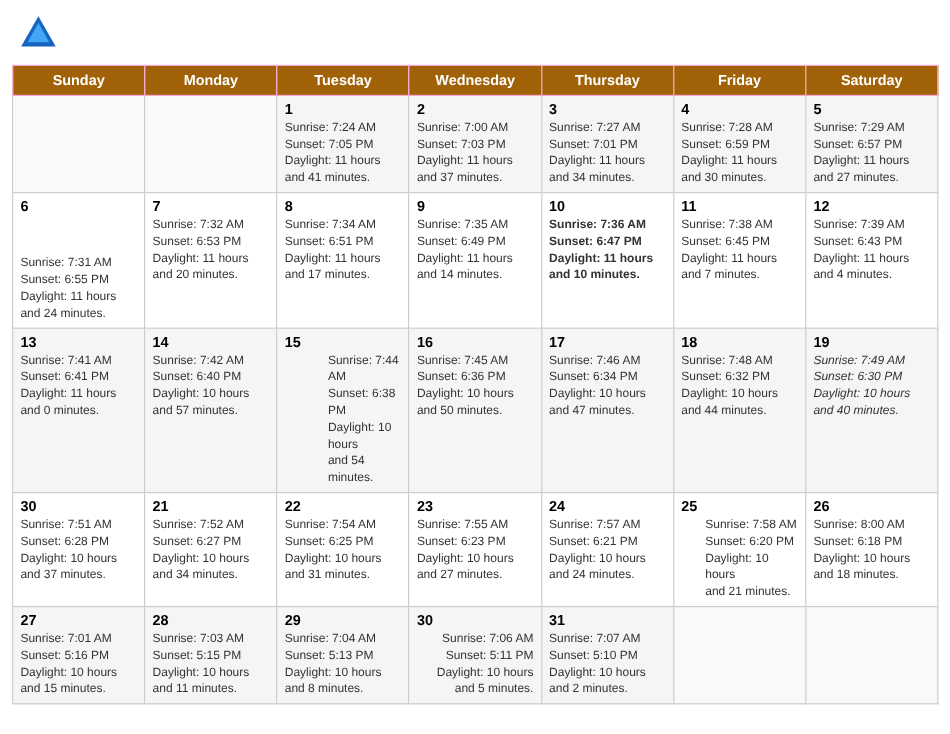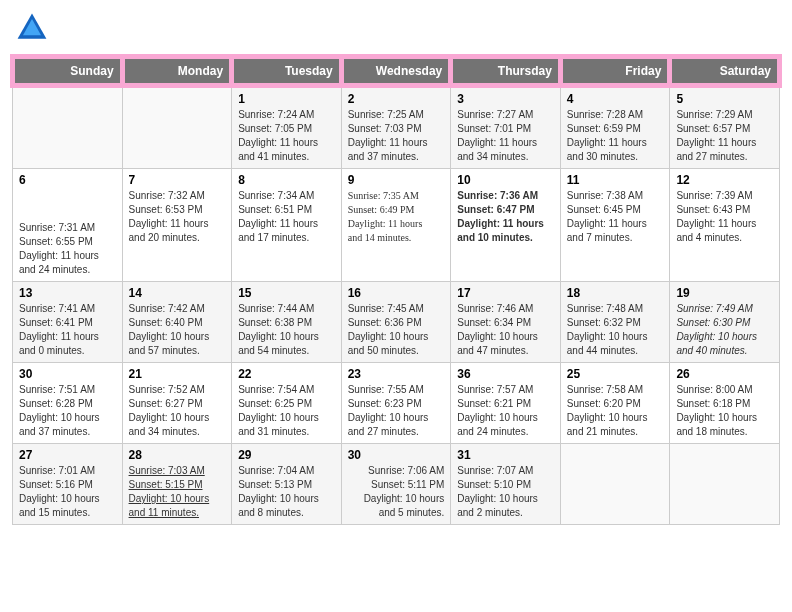--- a/index.html
+++ b/index.html
@@ -43,27 +43,27 @@
     .location {
       font-size: 14px;
       color: #333;
     }
     table {
       width: 100%;
       border-collapse: collapse;
       font-size: 10.5px;
     }
     thead th {
-      background: #737373;
+      background: #a16207;
       color: #fff;
-      text-align: right;
+      text-align: center;
       padding: 5px 6px;
       font-size: 12px;
       font-weight: bold;
-      border: 5px solid #f9a8d4;
+      border: 1px solid #f9a8d4;
     }
     tbody td {
       border: 1px solid #ccc;
       padding: 4px 6px;
       vertical-align: top;
       min-height: 70px;
       height: 80px;
       width: calc(100% / 7);
     }
     tbody tr:nth-child(odd) td {
@@ -123,21 +123,21 @@
         <td class="empty-cell"></td>
         <td>
           <span class="day-number">1</span>
           <div class="cell-content" style="white-space: pre-line;">Sunrise: 7:24 AM
 Sunset: 7:05 PM
 Daylight: 11 hours
 and 41 minutes.</div>
         </td>
         <td>
           <span class="day-number">2</span>
-          <div class="cell-content" style="white-space: pre-line;">Sunrise: 7:25 AM
+          <div class="cell-content" style="white-space: pre-line;">Sunrise: 7:00 AM
 Sunset: 7:03 PM
 Daylight: 11 hours
 and 37 minutes.</div>
         </td>
         <td>
           <span class="day-number">3</span>
           <div class="cell-content" style="white-space: pre-line;">Sunrise: 7:27 AM
 Sunset: 7:01 PM
 Daylight: 11 hours
 and 34 minutes.</div>
@@ -174,21 +174,21 @@
         </td>
         <td>
           <span class="day-number">8</span>
           <div class="cell-content" style="white-space: pre-line;">Sunrise: 7:34 AM
 Sunset: 6:51 PM
 Daylight: 11 hours
 and 17 minutes.</div>
         </td>
         <td>
           <span class="day-number">9</span>
-          <div class="cell-content" style="white-space: pre-line; font-family: Liberation Serif, serif;">Sunrise: 7:35 AM
+          <div class="cell-content" style="white-space: pre-line;">Sunrise: 7:35 AM
 Sunset: 6:49 PM
 Daylight: 11 hours
 and 14 minutes.</div>
         </td>
         <td>
           <span class="day-number">10</span>
           <div class="cell-content" style="white-space: pre-line; font-weight: bold;">Sunrise: 7:36 AM
 Sunset: 6:47 PM
 Daylight: 11 hours
 and 10 minutes.</div>
@@ -218,21 +218,21 @@
         </td>
         <td>
           <span class="day-number">14</span>
           <div class="cell-content" style="white-space: pre-line;">Sunrise: 7:42 AM
 Sunset: 6:40 PM
 Daylight: 10 hours
 and 57 minutes.</div>
         </td>
         <td>
           <span class="day-number">15</span>
-          <div class="cell-content" style="white-space: pre-line;">Sunrise: 7:44 AM
+          <div class="cell-content" style="white-space: pre-line; margin-left: 36px;">Sunrise: 7:44 AM
 Sunset: 6:38 PM
 Daylight: 10 hours
 and 54 minutes.</div>
         </td>
         <td>
           <span class="day-number">16</span>
           <div class="cell-content" style="white-space: pre-line;">Sunrise: 7:45 AM
 Sunset: 6:36 PM
 Daylight: 10 hours
 and 50 minutes.</div>
@@ -282,29 +282,29 @@
 and 31 minutes.</div>
         </td>
         <td>
           <span class="day-number">23</span>
           <div class="cell-content" style="white-space: pre-line;">Sunrise: 7:55 AM
 Sunset: 6:23 PM
 Daylight: 10 hours
 and 27 minutes.</div>
         </td>
         <td>
-          <span class="day-number">36</span>
+          <span class="day-number">24</span>
           <div class="cell-content" style="white-space: pre-line;">Sunrise: 7:57 AM
 Sunset: 6:21 PM
 Daylight: 10 hours
 and 24 minutes.</div>
         </td>
         <td>
           <span class="day-number">25</span>
-          <div class="cell-content" style="white-space: pre-line;">Sunrise: 7:58 AM
+          <div class="cell-content" style="white-space: pre-line; margin-left: 20px;">Sunrise: 7:58 AM
 Sunset: 6:20 PM
 Daylight: 10 hours
 and 21 minutes.</div>
         </td>
         <td>
           <span class="day-number">26</span>
           <div class="cell-content" style="white-space: pre-line;">Sunrise: 8:00 AM
 Sunset: 6:18 PM
 Daylight: 10 hours
 and 18 minutes.</div>
@@ -313,21 +313,21 @@
       <tr>
         <td>
           <span class="day-number">27</span>
           <div class="cell-content" style="white-space: pre-line;">Sunrise: 7:01 AM
 Sunset: 5:16 PM
 Daylight: 10 hours
 and 15 minutes.</div>
         </td>
         <td>
           <span class="day-number">28</span>
-          <div class="cell-content" style="white-space: pre-line; text-decoration: underline;">Sunrise: 7:03 AM
+          <div class="cell-content" style="white-space: pre-line;">Sunrise: 7:03 AM
 Sunset: 5:15 PM
 Daylight: 10 hours
 and 11 minutes.</div>
         </td>
         <td>
           <span class="day-number">29</span>
           <div class="cell-content" style="white-space: pre-line;">Sunrise: 7:04 AM
 Sunset: 5:13 PM
 Daylight: 10 hours
 and 8 minutes.</div>

